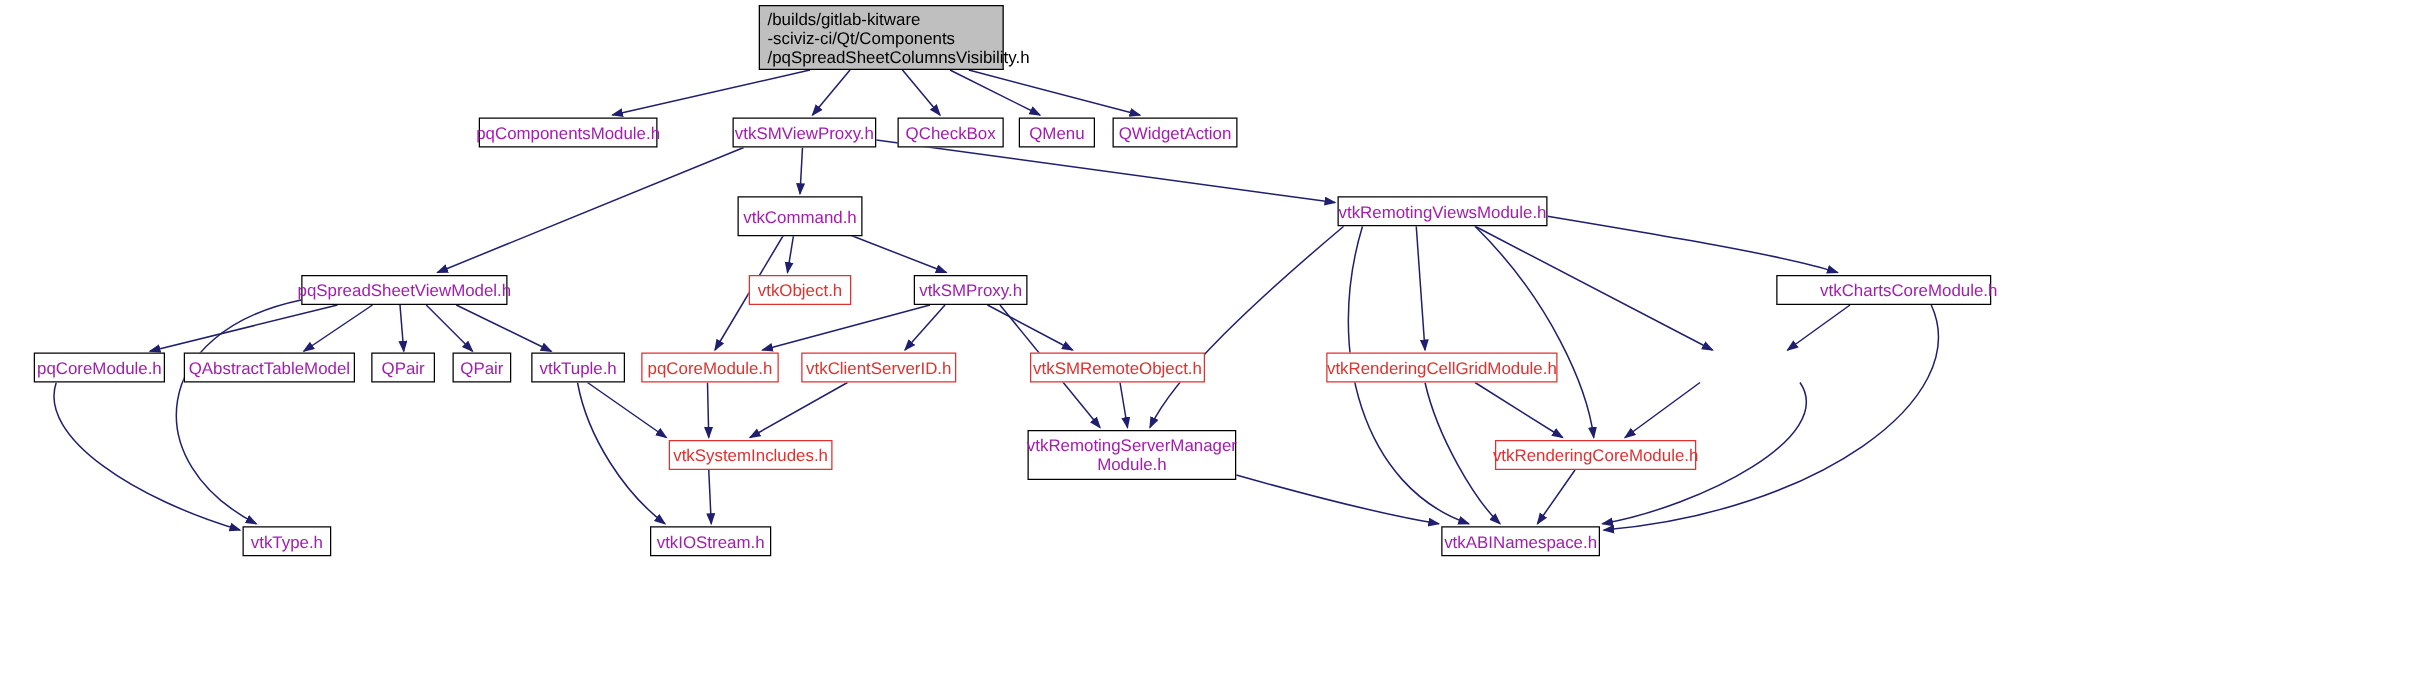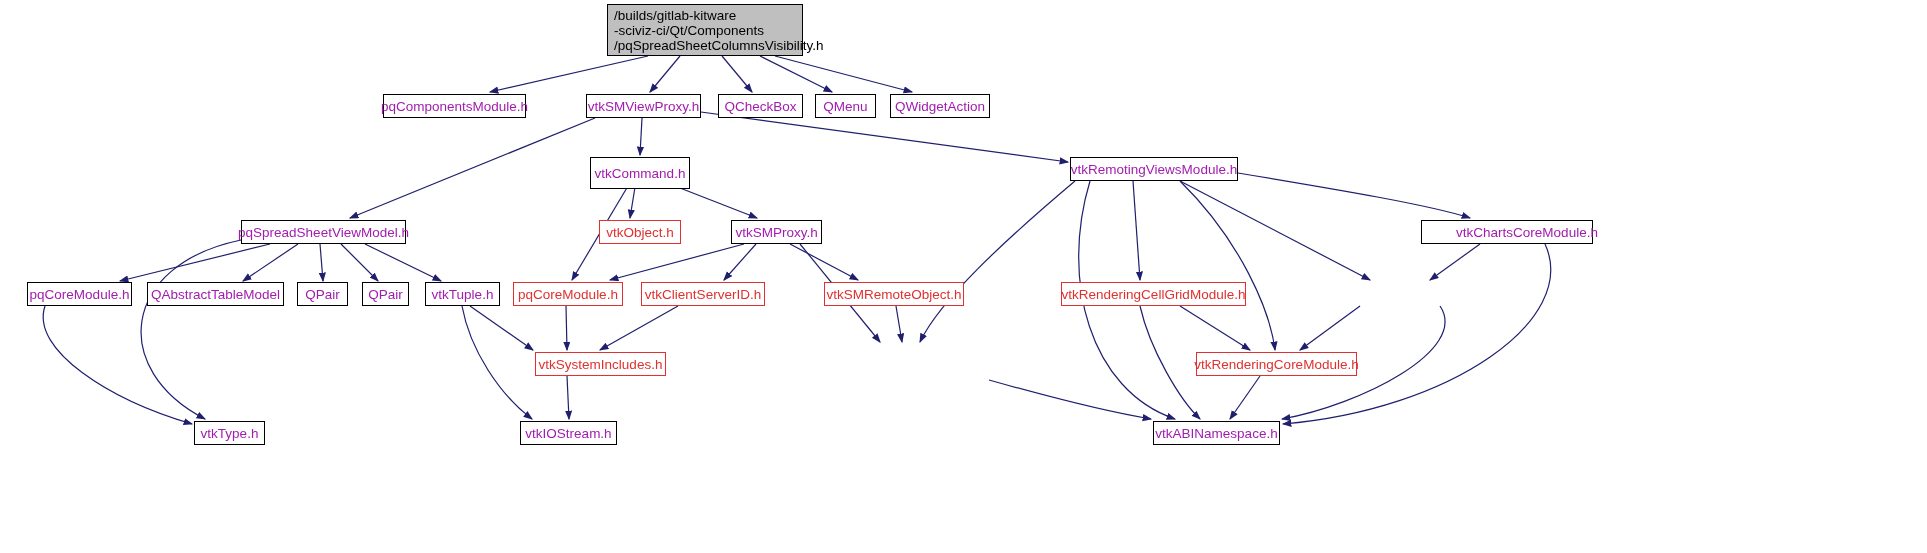--- a/index.html
+++ b/index.html
@@ -123,17 +123,19 @@
     <div class="node" style="left: 27px; top: 282px; width: 105px; height: 24px;">pqCoreModule.h</div>
     <div class="node" style="left: 147px; top: 282px; width: 137px; height: 24px;">QAbstractTableModel</div>
     <div class="node" style="left: 297px; top: 282px; width: 51px; height: 24px;">QPair</div>
     <div class="node" style="left: 362px; top: 282px; width: 47px; height: 24px;">QPair</div>
     <div class="node" style="left: 425px; top: 282px; width: 75px; height: 24px;">vtkTuple.h</div>
     <div class="node red" style="left: 513px; top: 282px; width: 110px; height: 24px;">pqCoreModule.h</div>
     <div class="node red" style="left: 641px; top: 282px; width: 124px; height: 24px;">vtkClientServerID.h</div>
     <div class="node red" style="left: 824px; top: 282px; width: 140px; height: 24px;">vtkSMRemoteObject.h</div>
     <div class="node red" style="left: 1061px; top: 282px; width: 185px; height: 24px;">vtkRenderingCellGridModule.h</div>
     <div class="node red" style="left: 491px; top: 352px; width: 131px; height: 24px; margin-left: 44px;">vtkSystemIncludes.h</div>
+    <div class="node" style="left: 822px; top: 344px; width: 167px; height: 40px;">vtkRemotingServerManager
+Module.h</div>
     <div class="node red" style="left: 1196px; top: 352px; width: 161px; height: 24px;">vtkRenderingCoreModule.h</div>
     <div class="node" style="left: 194px; top: 421px; width: 71px; height: 24px;">vtkType.h</div>
     <div class="node" style="left: 520px; top: 421px; width: 97px; height: 24px;">vtkIOStream.h</div>
     <div class="node" style="left: 1153px; top: 421px; width: 127px; height: 24px;">vtkABINamespace.h</div>
   </div>
 
 </body></html>

